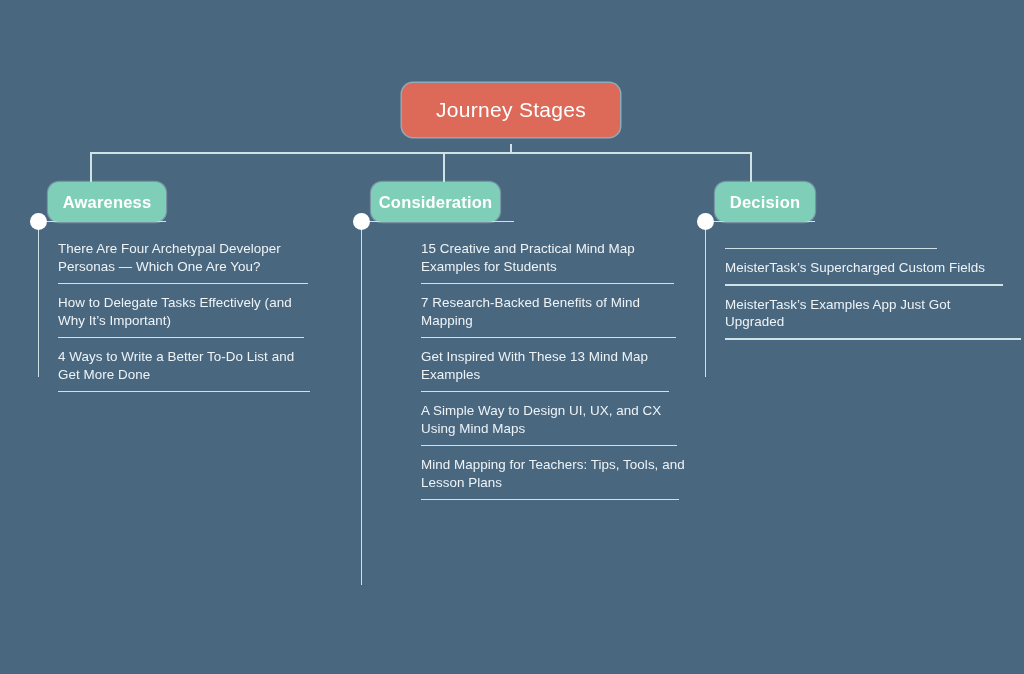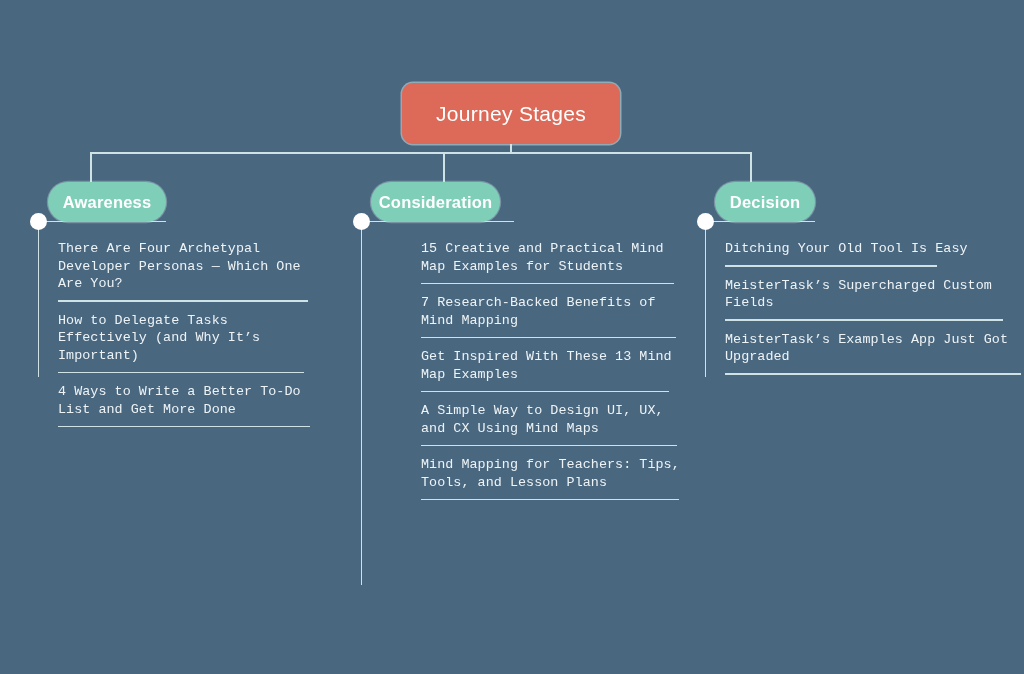--- a/index.html
+++ b/index.html
@@ -21,21 +21,21 @@
     width: 1024px;
     height: 674px;
   }
 
   
   .root-node {
     position: absolute;
     left: 402px;
     top: 83px;
     width: 218px;
-    height: 61px;
+    height: 54px;
     background: #dd6a58;
     border-radius: 11px;
     box-shadow: 0 0 0 1.5px rgba(200, 228, 230, 0.55);
     display: flex;
     align-items: center;
     justify-content: center;
   }
   .root-label {
     color: #ffffff;
     font-size: 21px;
@@ -71,21 +71,21 @@
   
   .branch {
     position: absolute;
     top: 182px;
   }
   .branch-pill {
     position: absolute;
     top: 0;
     height: 40px;
     background: #7fcfb8;
-    border-radius: 20px;
+    border-radius: 11px;
     display: flex;
     align-items: center;
     justify-content: center;
     padding: 0 20px;
     box-shadow: 0 0 0 1.2px rgba(205, 230, 232, 0.35);
   }
   .branch-label {
     color: #ffffff;
     font-size: 16.5px;
     font-weight: bold;
@@ -118,21 +118,20 @@
     top: 39px;
     width: 1.6px;
     background: #cfe3e6;
   }
 
   
   .leaves {
     position: absolute;
     top: 48px;
     left: 28px;
-    font-family: Liberation Mono, monospace;
   }
   .leaf {
     position: relative;
     padding: 10px 0 9px 0;
   }
   .leaf-text {
     display: block;
     color: #eef4f6;
     font-size: 13.4px;
     line-height: 17.5px;
@@ -216,21 +215,20 @@
       </div>
       <div class="branch" style="left: 697px;">
         <div class="branch-spine" style="height: 156px;"></div>
         <div class="branch-tick" style="left: 8px; width: 110px;"></div>
         <div class="branch-pill" style="left: 18px; width: 100px;">
           <span class="branch-label">Decision</span>
         </div>
         <div class="branch-dot"></div>
         <div class="leaves" style="width: 286px;">
           <div class="leaf">
-            <span class="leaf-text">Ditching Your Old Tool Is Easy</span>
             <div class="leaf-rule" style="width: 212px;"></div>
           </div>
           <div class="leaf">
             <span class="leaf-text">MeisterTask’s Supercharged Custom Fields</span>
             <div class="leaf-rule" style="width: 278px;"></div>
           </div>
           <div class="leaf">
             <span class="leaf-text">MeisterTask’s Examples App Just Got Upgraded</span>
             <div class="leaf-rule" style="width: 296px;"></div>
           </div>

